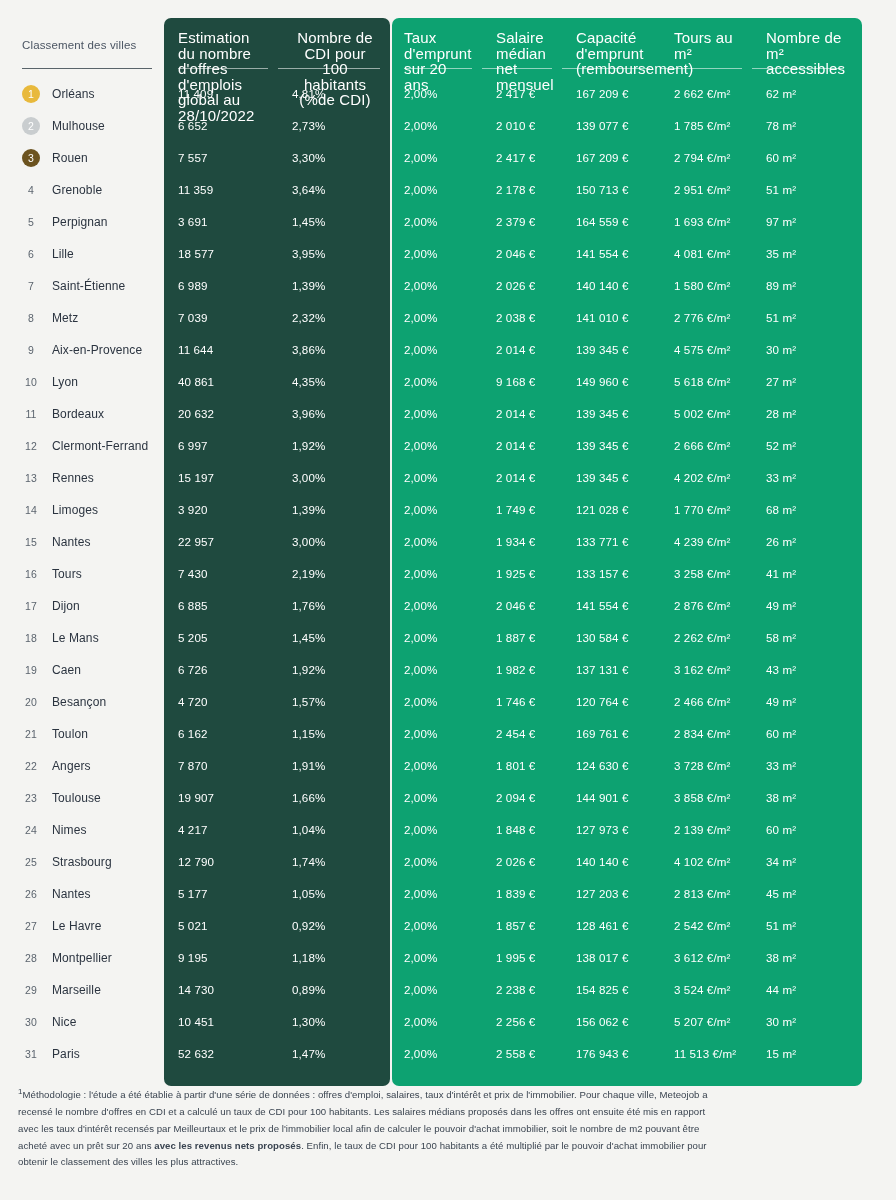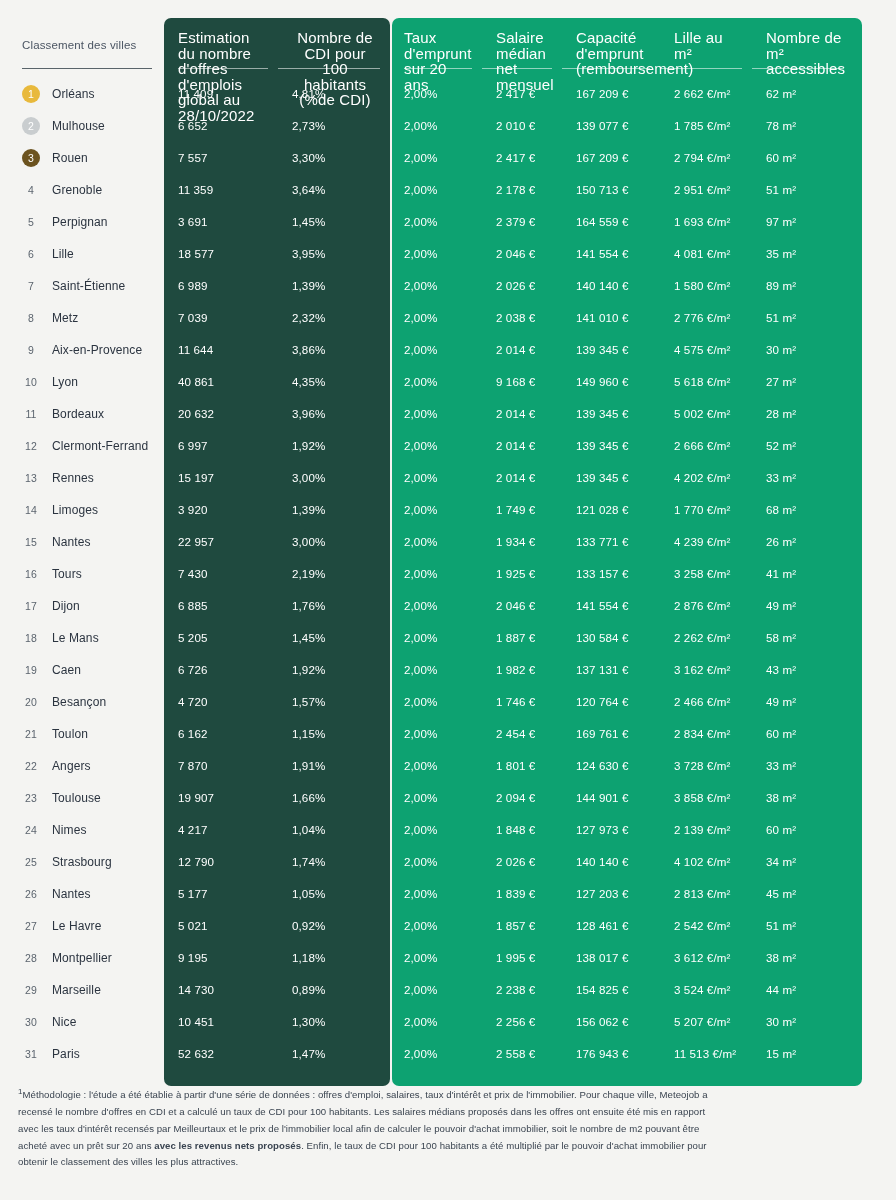--- a/index.html
+++ b/index.html
@@ -164,21 +164,21 @@
     <div class="panel panel-dark"></div>
     <div class="panel panel-green"></div>
 
     <div class="grid" id="grid">
         <div class="hcell rank-head">Classement des villes</div>
         <div class="hcell on-dark">Estimation du nombre d'offres d'emplois global au 28/10/2022</div>
         <div class="hcell on-dark c2">Nombre de CDI pour 100 habitants (%de CDI)</div>
         <div class="hcell on-green">Taux d'emprunt sur 20 ans</div>
         <div class="hcell on-green">Salaire médian net mensuel</div>
         <div class="hcell on-green">Capacité d'emprunt (remboursement)</div>
-        <div class="hcell on-green">Lille au m²</div>
+        <div class="hcell on-green">Tours au m²</div>
         <div class="hcell on-green">Nombre de m² accessibles</div>
         <div class="divider rank">
           <div class="line"></div>
         </div>
         <div class="divider dark-start">
           <div class="line"></div>
         </div>
         <div class="divider plain">
           <div class="line"></div>
         </div>

